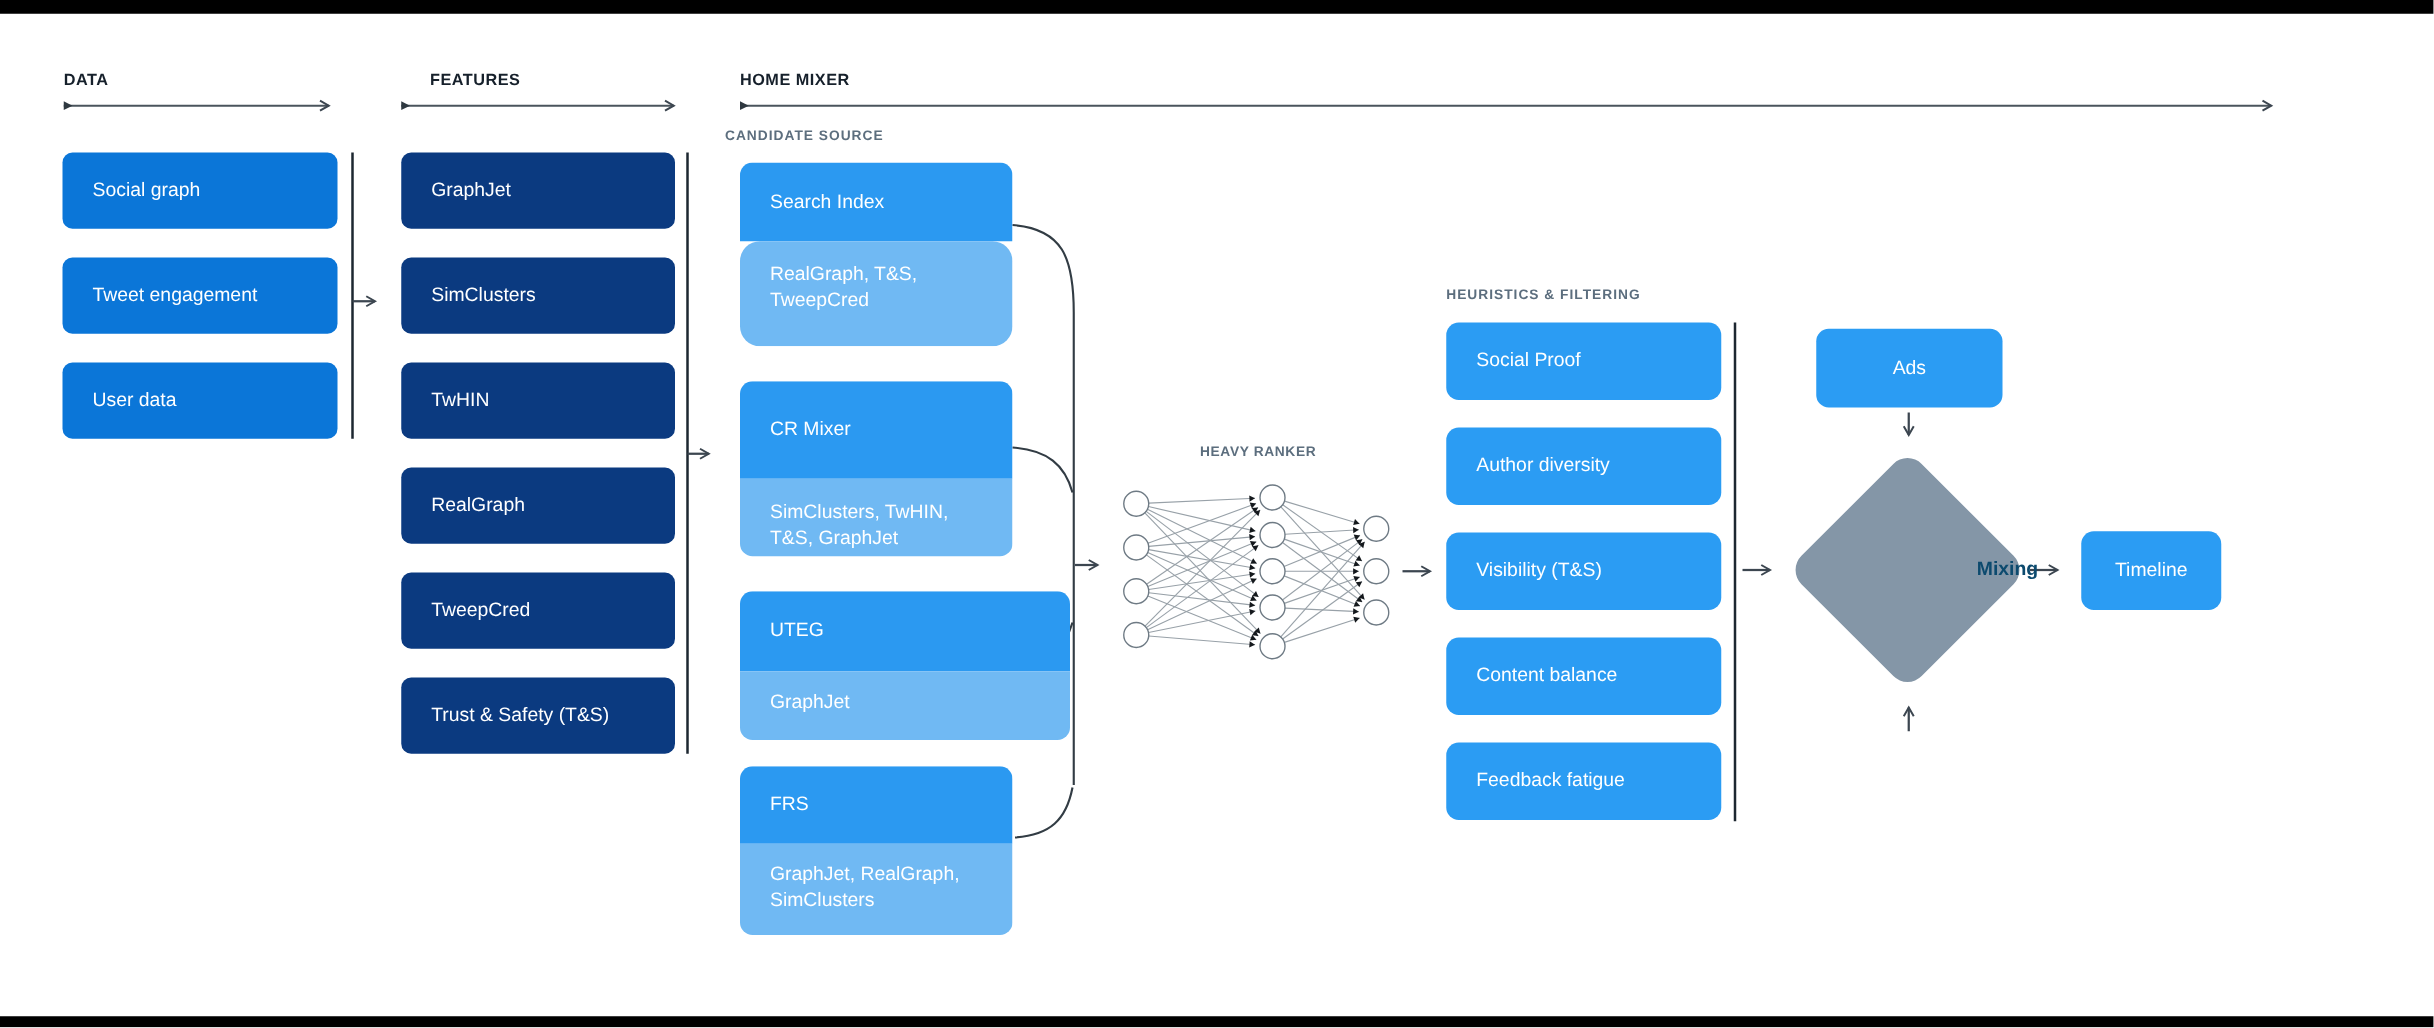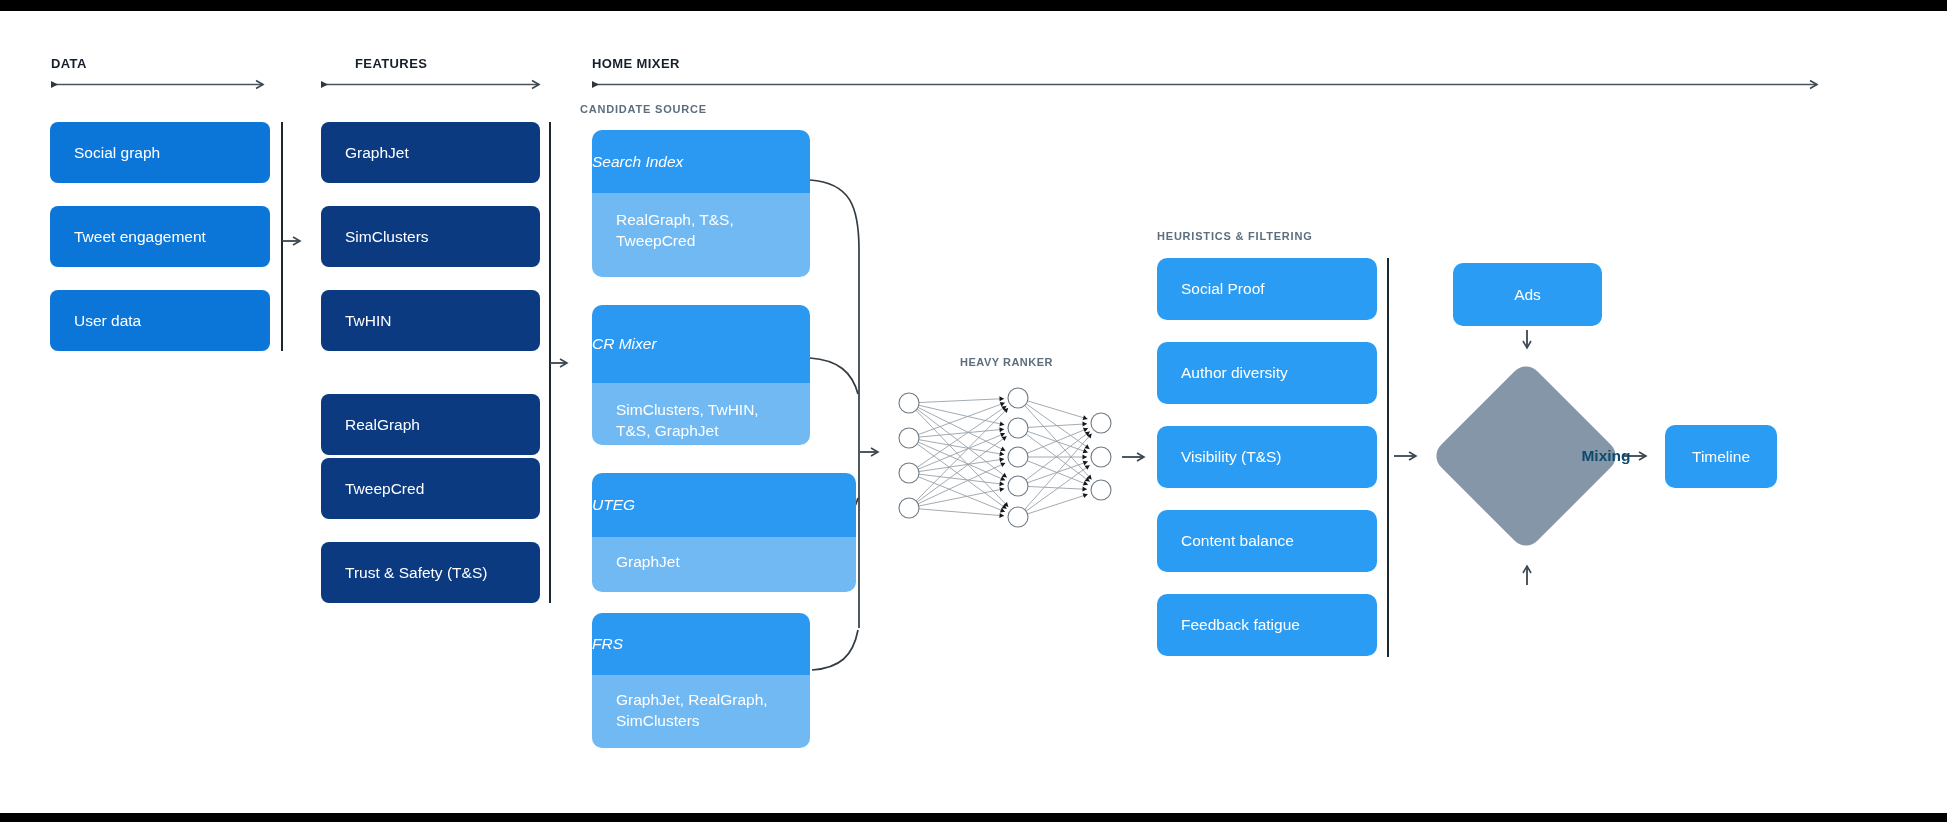--- a/index.html
+++ b/index.html
@@ -8,21 +8,21 @@
   .bar{position:absolute;left:0;width:1947px;background:#000;}
   #bar-top{top:0;height:11px;}
   #bar-bottom{top:813px;height:9px;}
   .lbl-dark{position:absolute;font-size:13px;font-weight:700;color:#16202b;letter-spacing:.4px;white-space:nowrap;}
   .lbl-gray{position:absolute;font-size:11px;font-weight:600;color:#5c6e7e;letter-spacing:.8px;white-space:nowrap;}
   .box{position:absolute;box-sizing:border-box;border-radius:8px;color:#fff;font-size:15.5px;font-weight:500;
        display:flex;align-items:center;padding-left:24px;white-space:nowrap;}
   .box.r10{border-radius:10px;}
   .box.center{justify-content:center;padding-left:0;}
   .cand{position:absolute;box-sizing:border-box;border-radius:10px;overflow:hidden;color:#fff;}
-  .cand .hd{display:flex;align-items:center;font-size:15.5px;font-weight:500;white-space:nowrap;font-style:italic;}
+  .cand .hd{display:flex;align-items:center;padding-left:24px;font-size:15.5px;font-weight:500;white-space:nowrap;}
   .cand .sub{box-sizing:border-box;padding:16px 40px 0 24px;font-size:15.5px;font-weight:500;line-height:21px;}
   #diamond{position:absolute;left:1458px;top:388px;width:136px;height:136px;background:#8496a7;
            border-radius:16px;transform:rotate(45deg);}
   #diamond-label{position:absolute;left:1538px;top:388px;width:136px;height:136px;display:flex;
            align-items:center;justify-content:center;color:#0c4a6e;font-size:15.5px;font-weight:700;}
   svg{position:absolute;left:0;top:0;}
 </style>
 </head>
 <body>
 
@@ -113,40 +113,40 @@
         <circle cx="1018" cy="457" r="10" fill="#ffffff" stroke="#6e7a84" stroke-width="1.1"></circle>
         <circle cx="1018" cy="486" r="10" fill="#ffffff" stroke="#6e7a84" stroke-width="1.1"></circle>
         <circle cx="1018" cy="517" r="10" fill="#ffffff" stroke="#6e7a84" stroke-width="1.1"></circle>
         <circle cx="1101" cy="423" r="10" fill="#ffffff" stroke="#6e7a84" stroke-width="1.1"></circle>
         <circle cx="1101" cy="457" r="10" fill="#ffffff" stroke="#6e7a84" stroke-width="1.1"></circle>
         <circle cx="1101" cy="490" r="10" fill="#ffffff" stroke="#6e7a84" stroke-width="1.1"></circle>
       </g>
   </svg>
 
   <div class="lbl-dark" style="left:51px;top:56px;">DATA</div>
-  <div class="lbl-dark" style="left:313px;top:56px;padding-left:42px;">FEATURES</div>
+  <div class="lbl-dark" style="left:302px;top:56px;padding-left:42px;">FEATURES</div>
   <div class="lbl-dark" style="left:592px;top:56px;">HOME MIXER</div>
   <div class="lbl-gray" style="left:580px;top:103px;">CANDIDATE SOURCE</div>
   <div class="lbl-gray" style="left:940px;top:356px;width:133px;text-align:center;letter-spacing:.5px;">HEAVY RANKER</div>
   <div class="lbl-gray" style="left:1157px;top:230px;">HEURISTICS &amp; FILTERING</div>
 
   <div class="box" style="left:50px;top:122px;width:220px;height:61px;background:#0b76d8;">Social graph</div>
   <div class="box" style="left:50px;top:206px;width:220px;height:61px;background:#0b76d8;">Tweet engagement</div>
   <div class="box" style="left:50px;top:290px;width:220px;height:61px;background:#0b76d8;">User data</div>
 
   <div class="box" style="left:321px;top:122px;width:219px;height:61px;background:#0b3a80;">GraphJet</div>
   <div class="box" style="left:321px;top:206px;width:219px;height:61px;background:#0b3a80;">SimClusters</div>
   <div class="box" style="left:321px;top:290px;width:219px;height:61px;background:#0b3a80;">TwHIN</div>
-  <div class="box" style="left:321px;top:374px;width:219px;height:61px;background:#0b3a80;margin-top:20px;">RealGraph</div>
+  <div class="box" style="left:321px;top:374px;width:219px;height:61px;background:#0b3a80;">RealGraph</div>
   <div class="box" style="left:321px;top:458px;width:219px;height:61px;background:#0b3a80;">TweepCred</div>
   <div class="box" style="left:321px;top:542px;width:219px;height:61px;background:#0b3a80;">Trust &amp; Safety (T&amp;S)</div>
 
   <div class="cand" style="left:592px;top:130px;width:218px;height:147px;">
     <div class="hd" style="height:63px;background:#2b99f1;">Search Index</div>
-    <div class="sub" style="height:84px;background:#70b9f3;">RealGraph, T&amp;S, TweepCred</div>
+    <div class="sub" style="height:84px;background:#70b9f3;border-radius:16px;">RealGraph, T&amp;S, TweepCred</div>
   </div>
   <div class="cand" style="left:592px;top:305px;width:218px;height:140px;">
     <div class="hd" style="height:78px;background:#2b99f1;">CR Mixer</div>
     <div class="sub" style="height:77px;background:#70b9f3;">SimClusters, TwHIN, T&amp;S, GraphJet</div>
   </div>
   <div class="cand" style="left:592px;top:473px;width:264px;height:119px;">
     <div class="hd" style="height:64px;background:#2b99f1;">UTEG</div>
     <div class="sub" style="height:55px;background:#70b9f3;padding-top:14px;">GraphJet</div>
   </div>
   <div class="cand" style="left:592px;top:613px;width:218px;height:135px;">

